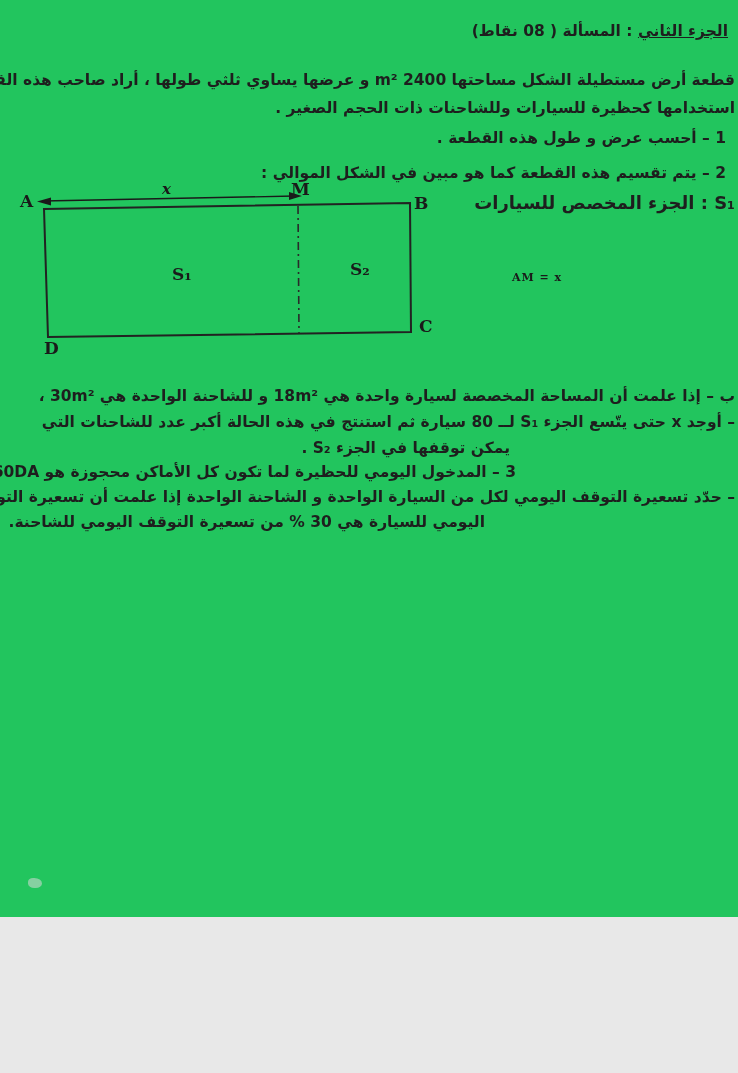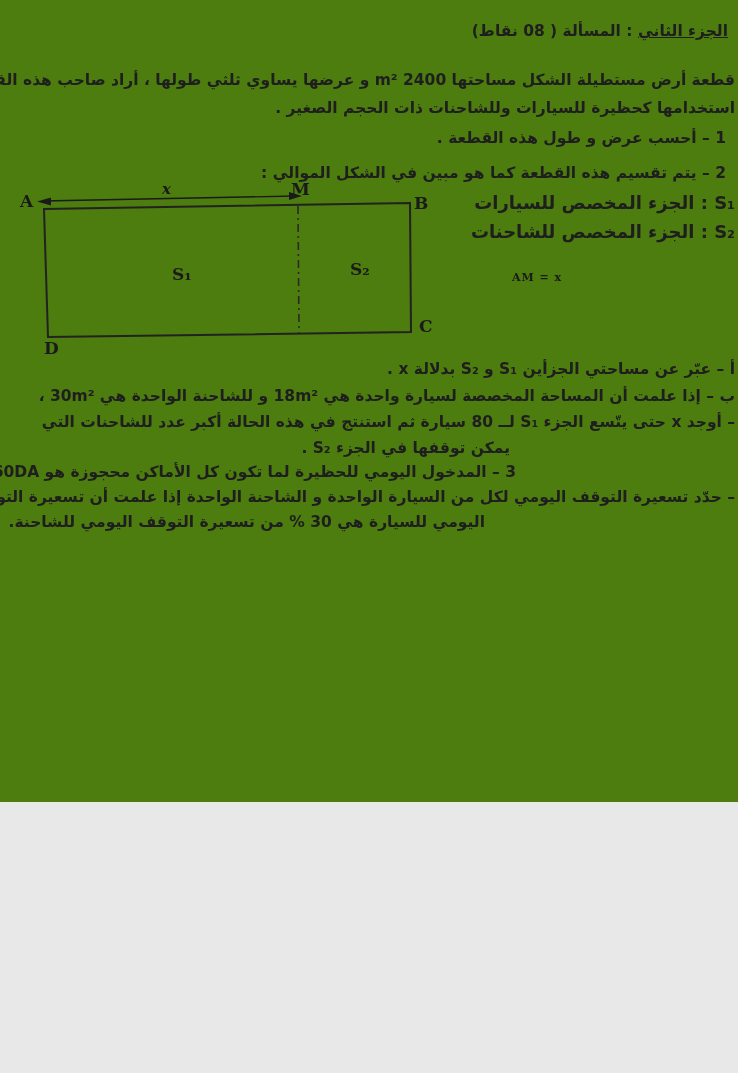--- a/index.html
+++ b/index.html
@@ -1,19 +1,19 @@
 <!DOCTYPE html>
 <html lang="ar"><head>
 <meta charset="utf-8">
 <style>
   html,body{margin:0;padding:0;background:#e8e8e8;}
   .page{
     position:relative;
-    width:738px;height:802px;
-    background:#4d7c0f;
+    width:738px;height:917px;
+    background:#22c55e;
     margin:0 auto;
     overflow:hidden;
     font-family:"DejaVu Sans", sans-serif;
     color:#1c1c1c;
   }
   .line{
     position:absolute;
     direction:rtl;
     white-space:nowrap;
     font-size:15.5px;
@@ -71,24 +71,22 @@
     <text x="281" y="15" font-size="17">M</text>
     <text x="404" y="29" font-size="17">B</text>
     <text x="409" y="152" font-size="17">C</text>
     <text x="34" y="174" font-size="17">D</text>
     <text x="152" y="14" font-size="15" class="xlab">x</text>
     <text x="162" y="100" font-size="17">S₁</text>
     <text x="340" y="95" font-size="17">S₂</text>
   </svg>
 
   <div class="line legend-line" style="top:192px;right:3px;">S₁ : الجزء المخصص للسيارات</div>
-  <div class="line legend-line" style="top:221px;right:3px;">S₂ : الجزء المخصص للشاحنات</div>
   <div class="equation" style="top:271px;left:512px;">AM = x</div>
 
-  <div class="line" style="top:360px;right:3px;">أ – عبّر عن مساحتي الجزأين S₁ و S₂ بدلالة x .</div>
   <div class="line" style="top:387px;right:3px;">ب – إذا علمت أن المساحة المخصصة لسيارة واحدة هي 18m² و للشاحنة الواحدة هي 30m² ،</div>
   <div class="line" style="top:413px;right:3px;">– أوجد x حتى يتّسع الجزء S₁ لــ 80 سيارة ثم استنتج في هذه الحالة أكبر عدد للشاحنات التي</div>
   <div class="line" style="top:439px;right:228px;">يمكن توقفها في الجزء S₂ .</div>
   <div class="line" style="top:463px;right:222px;">3 – المدخول اليومي للحظيرة لما تكون كل الأماكن محجوزة هو 8960DA</div>
   <div class="line" style="top:488px;right:3px;">– حدّد تسعيرة التوقف اليومي لكل من السيارة الواحدة و الشاحنة الواحدة إذا علمت أن تسعيرة التوقف</div>
   <div class="line" style="top:513px;right:253px;">اليومي للسيارة هي 30 % من تسعيرة التوقف اليومي للشاحنة.</div>
 
   <div class="smudge"></div>
 
   <div class="line footer-line" style="top:980px;right:95px;">انتهى</div>

